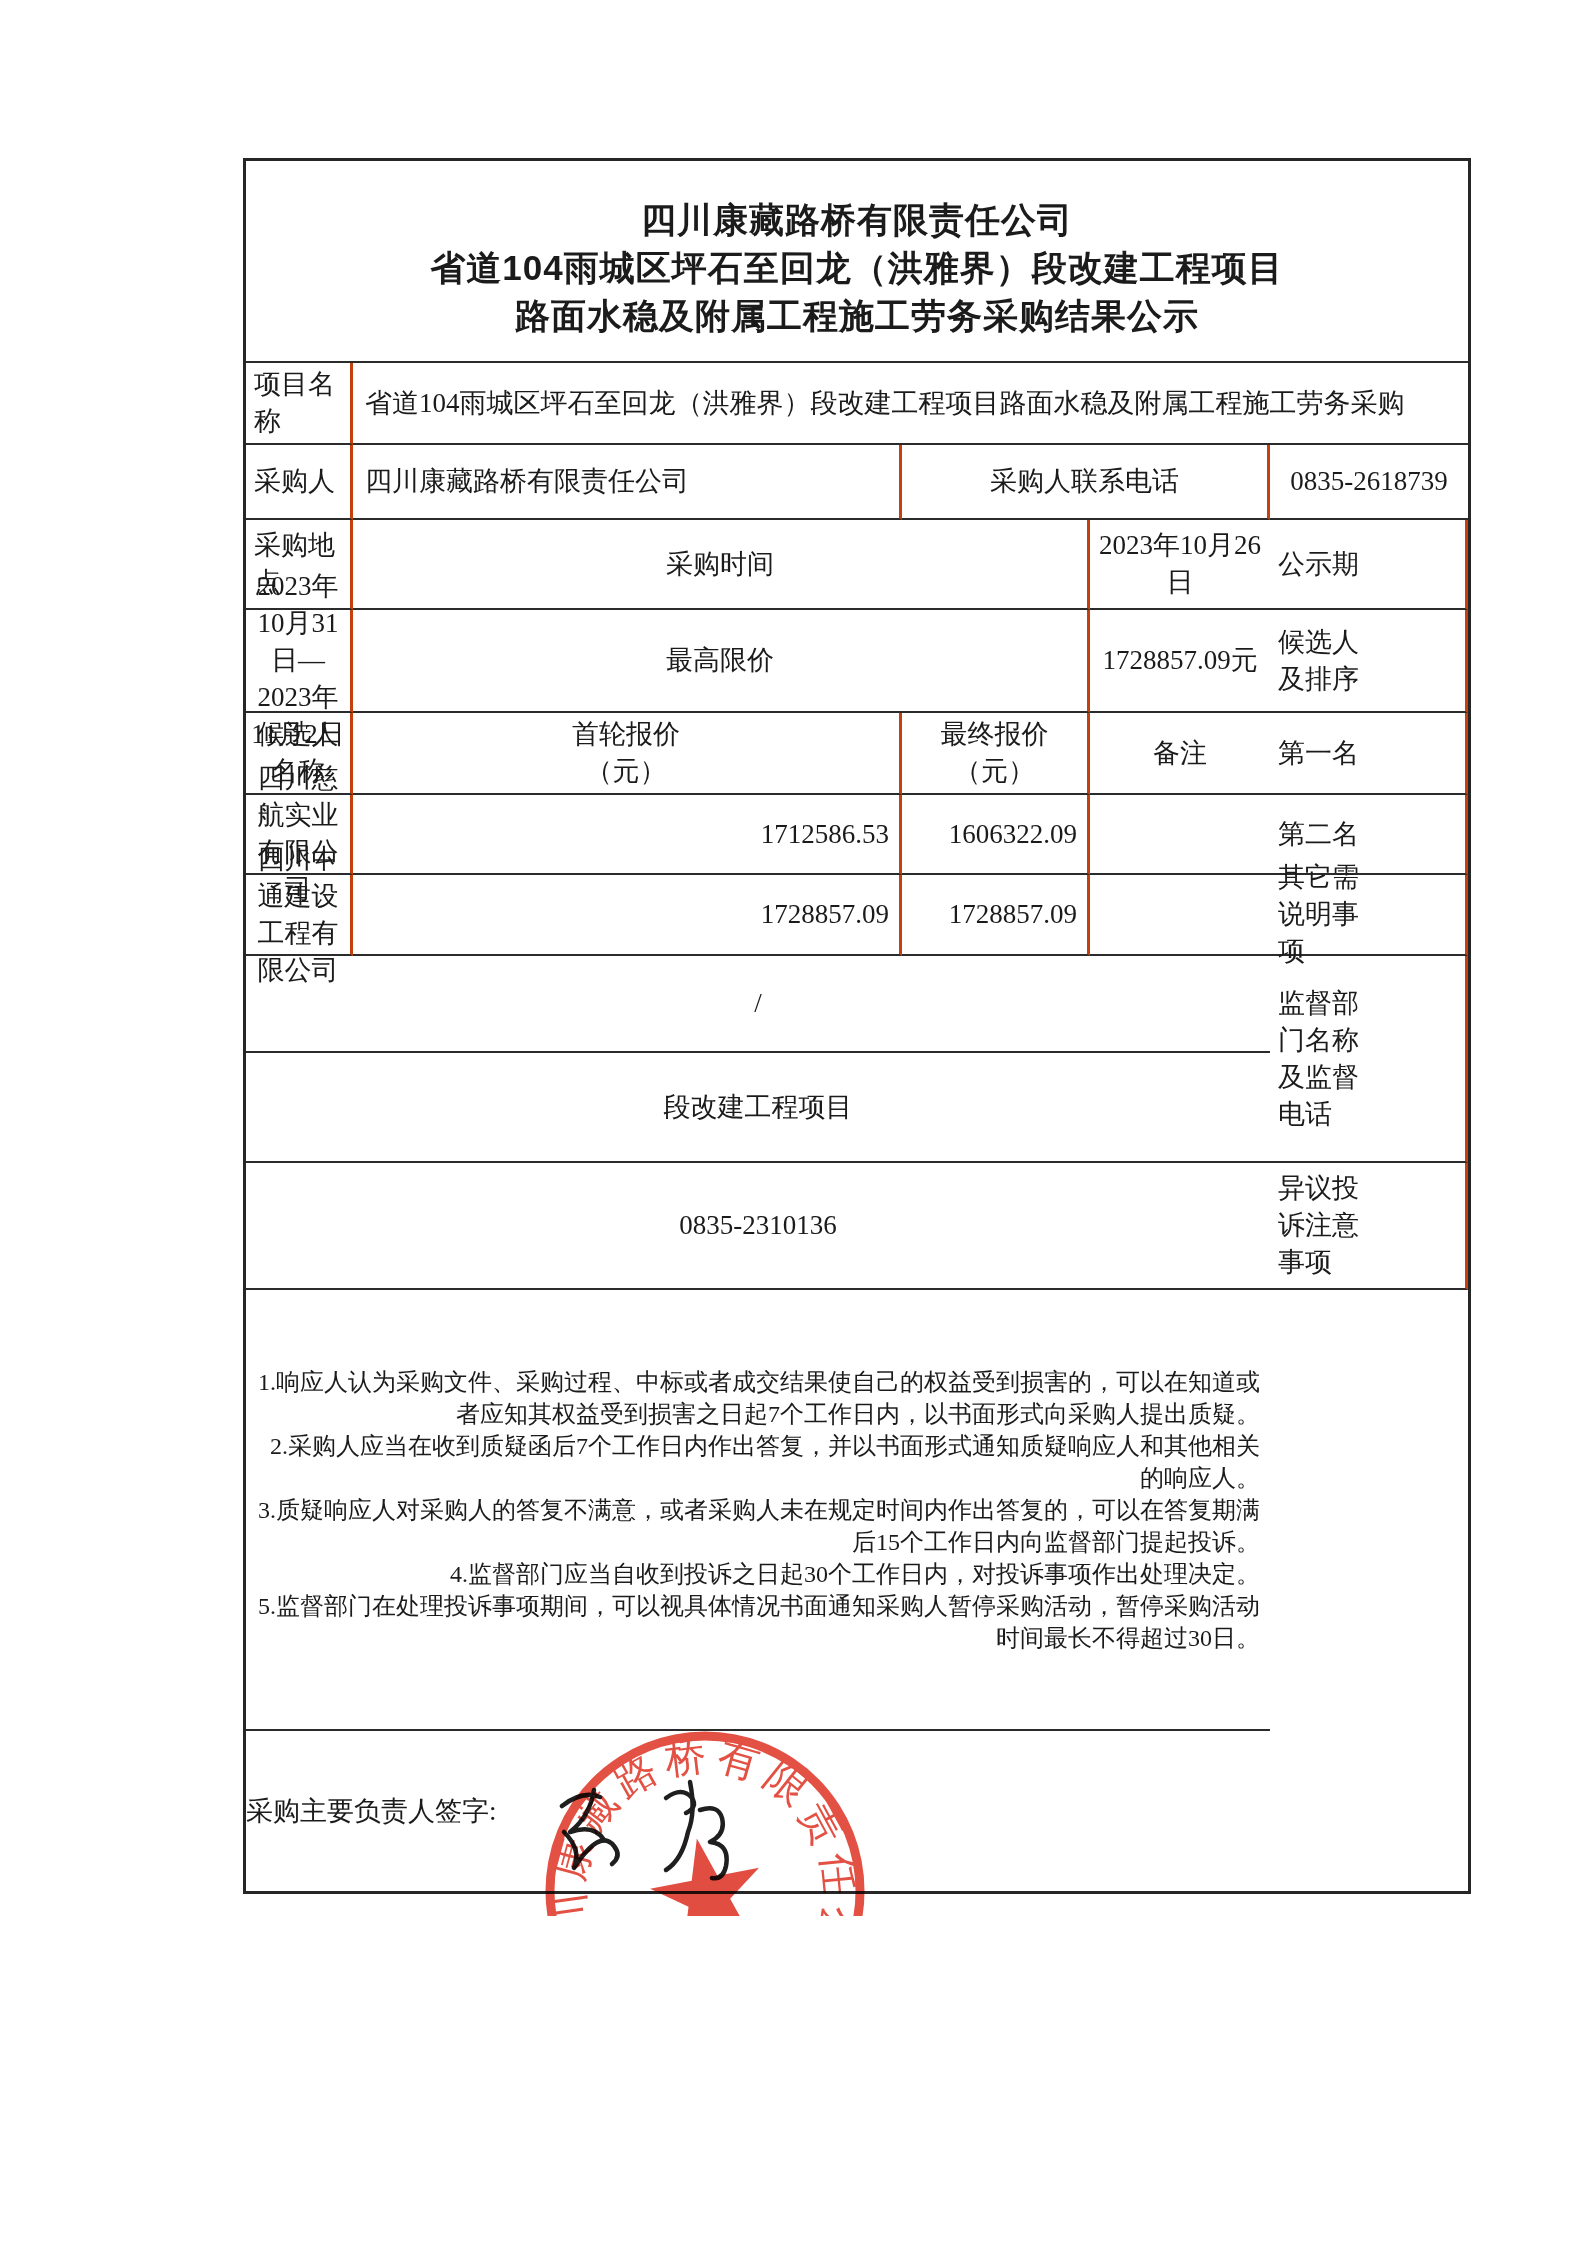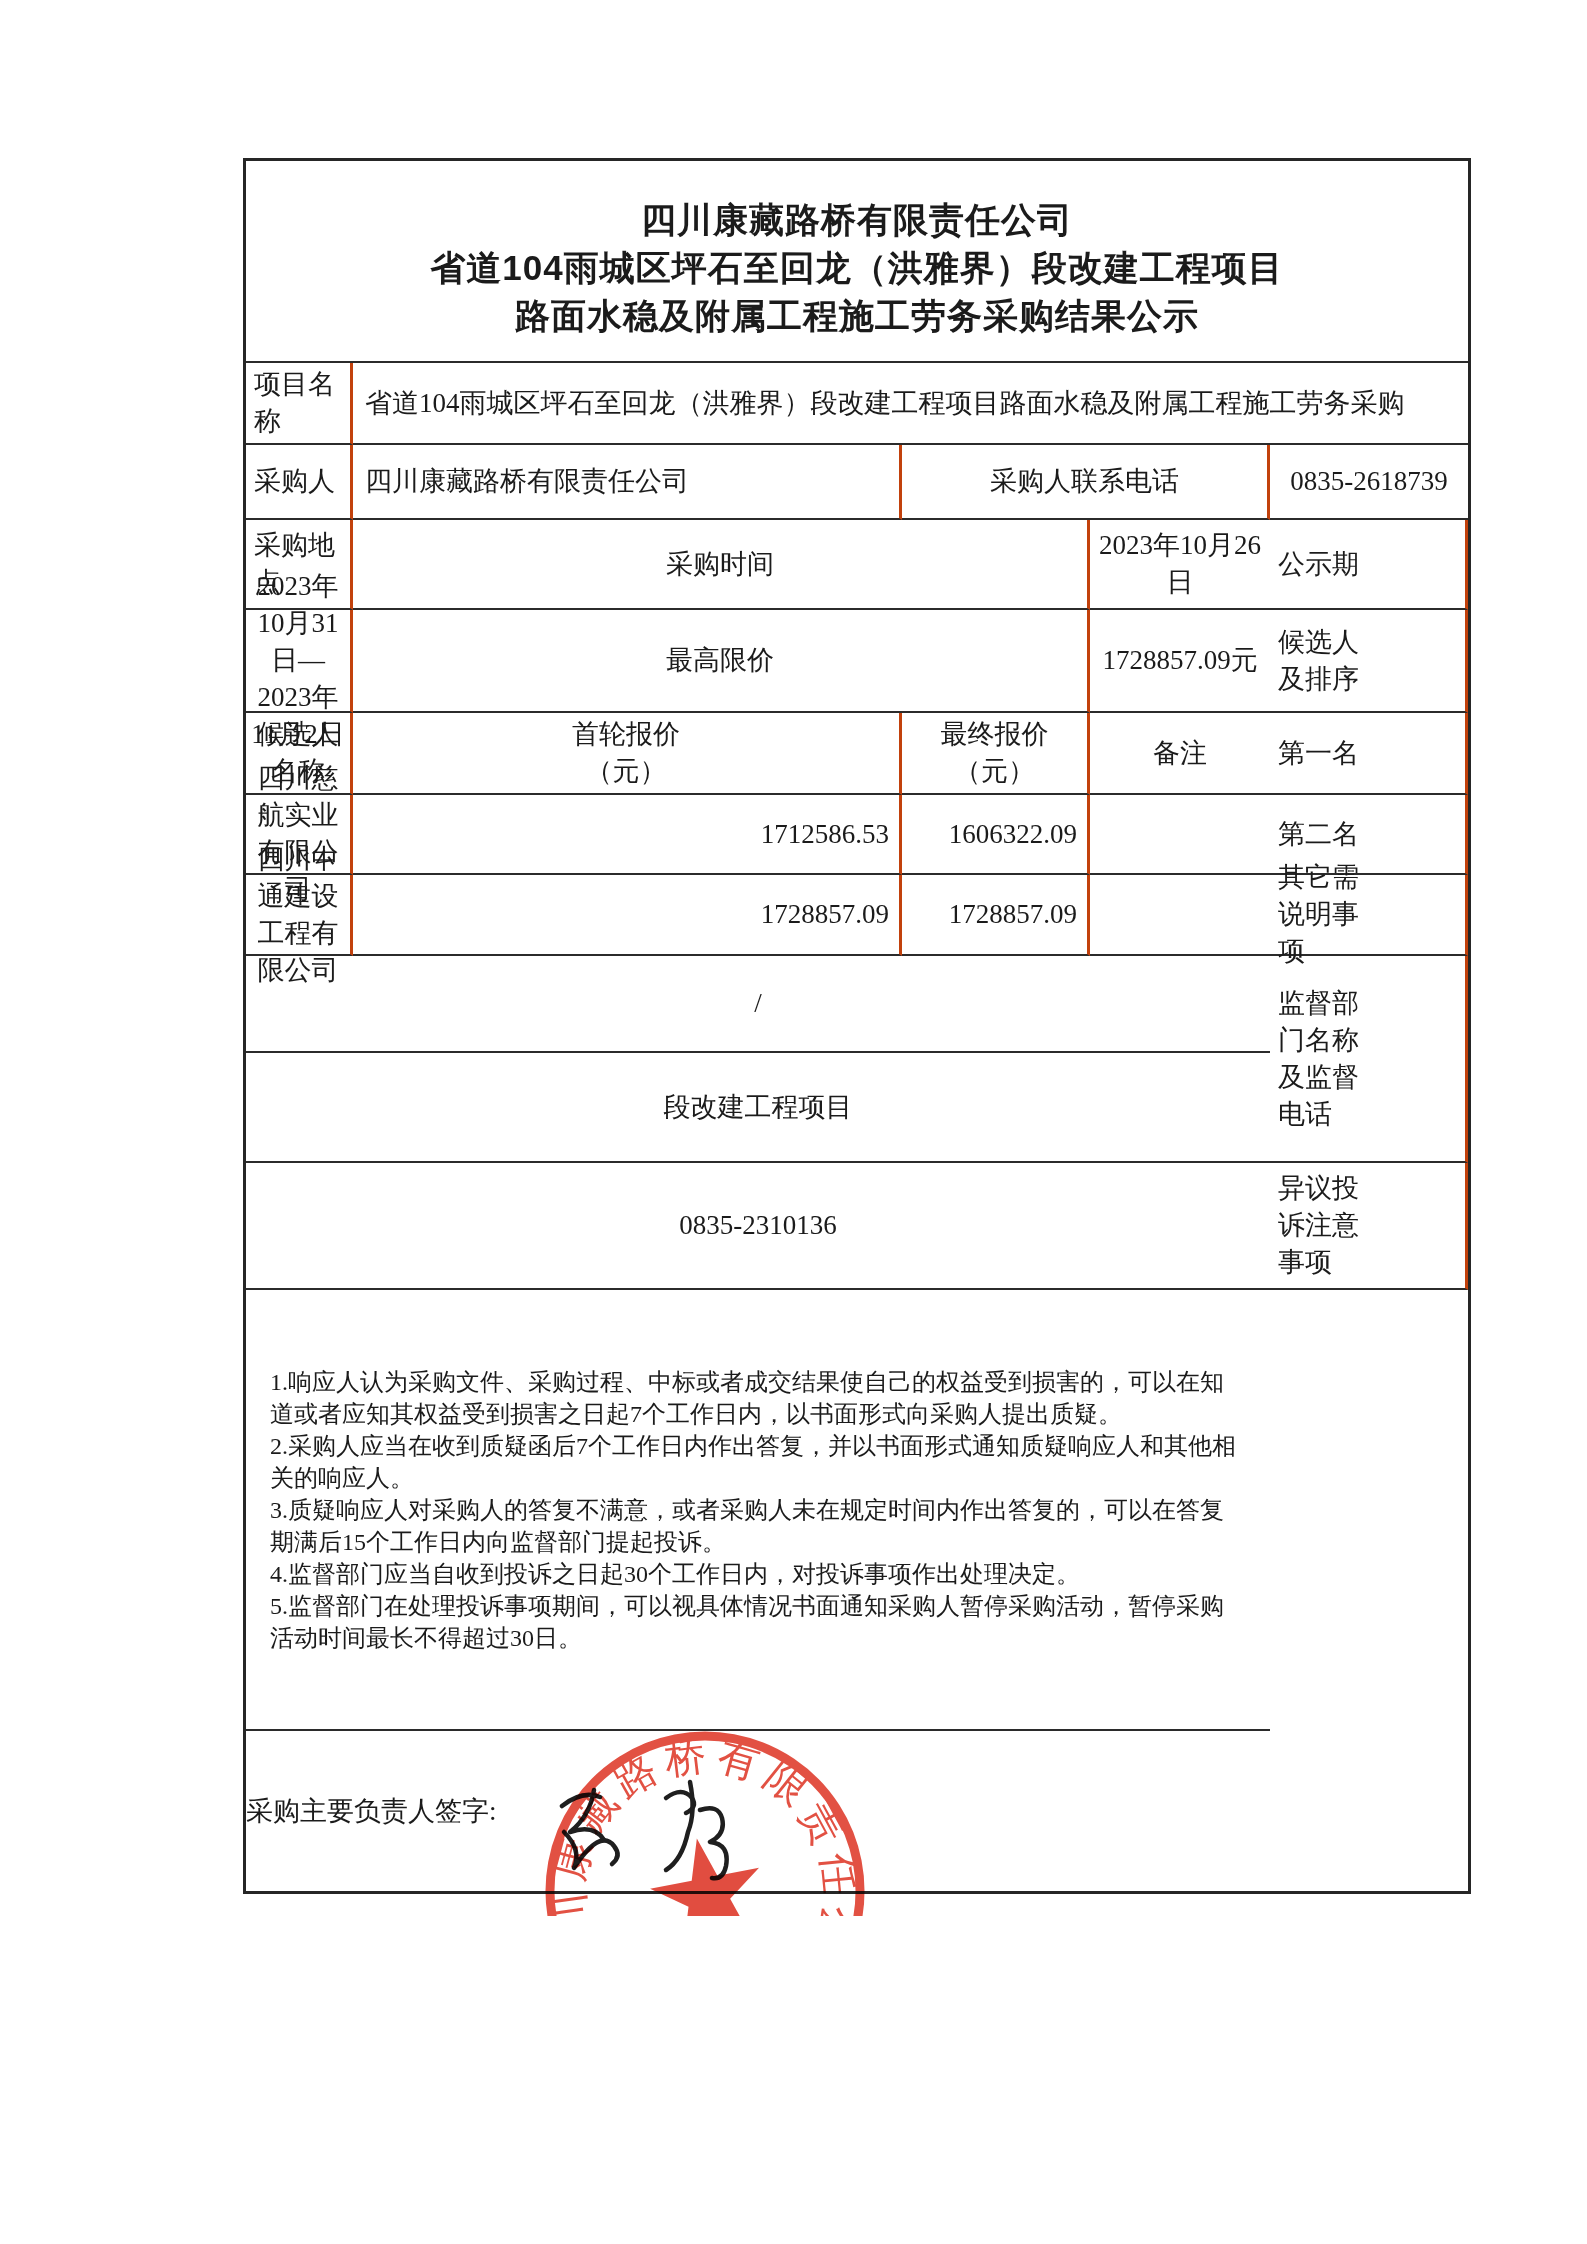--- a/index.html
+++ b/index.html
@@ -23,40 +23,40 @@
     box-sizing:border-box;
     border-right:3px solid #c2410c;
     border-bottom:2px solid #2b2b2b;
     display:flex;align-items:center;
     font-size:27px;line-height:37px;
     color:#1b1b1b;
   }
   .nr{border-right:none;}
   .nb{border-bottom:none;}
   .sp2{grid-column:span 2;}
-  .sp4{grid-column:span 4;}
+  .sp4{grid-column:span 4;text-align:right;}
   .sp5{grid-column:span 5;}
   .rsp2{grid-row:span 2;}
   .lab{padding:4px 8px;white-space:pre-line;}
   .left{padding:4px 12px;}
   .ctr{justify-content:center;text-align:center;white-space:pre-line;}
   .rgt{justify-content:flex-end;padding-right:10px;}
   .title-cell{
     flex-direction:column;justify-content:center;
     padding-top:14px;
     font-family:"Liberation Sans","DejaVu Sans",sans-serif;
     font-weight:700;font-size:35px;line-height:48px;
     text-align:center;letter-spacing:1px;
   }
   .objection-text{
     display:block;
     padding:0 8px;
     font-size:24px;line-height:32px;
     align-self:center;
-    margin:auto 16px;
+    margin:auto 2px;
   }
   .objection-wrap{align-items:center;}
   .sig-cell{padding-left:0;}
   .stamp-svg{position:absolute;left:540px;top:1726px;mix-blend-mode:multiply;}
   .sign-svg{position:absolute;left:548px;top:1772px;mix-blend-mode:multiply;}
 </style>
 </head>
 <body>
 
 <div class="page">

